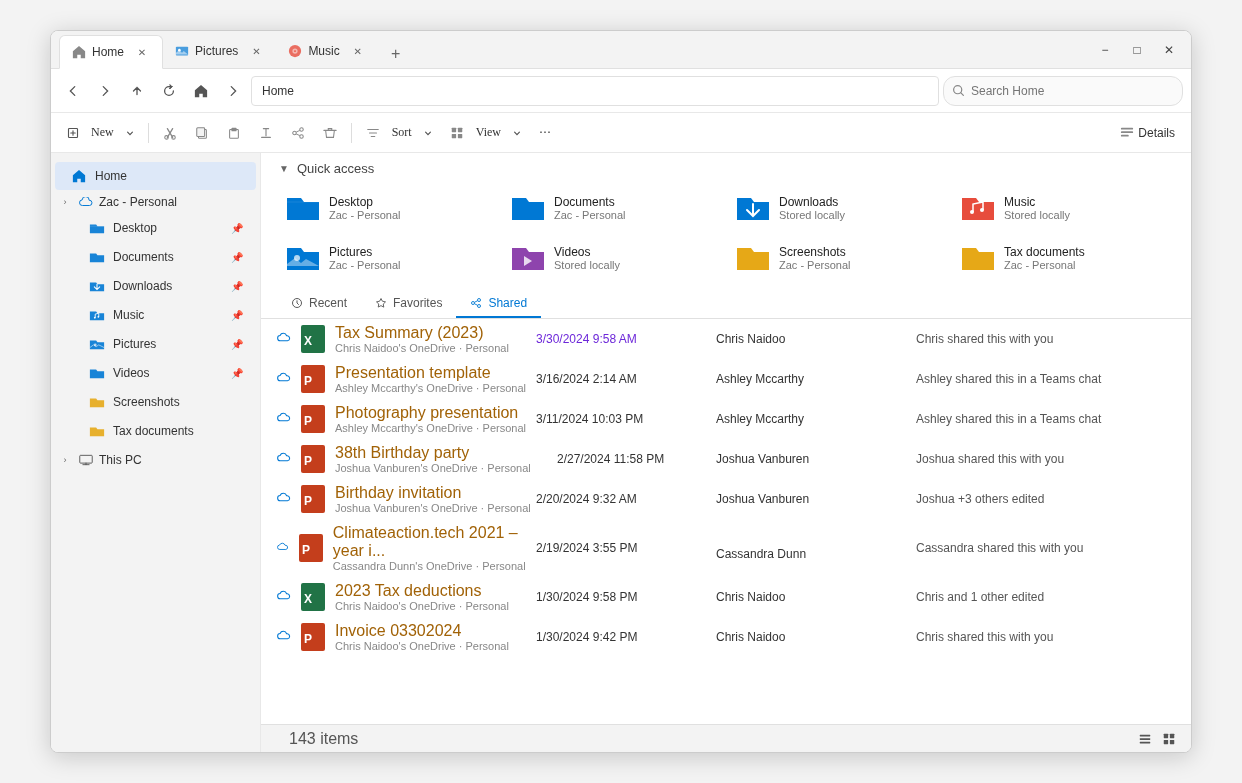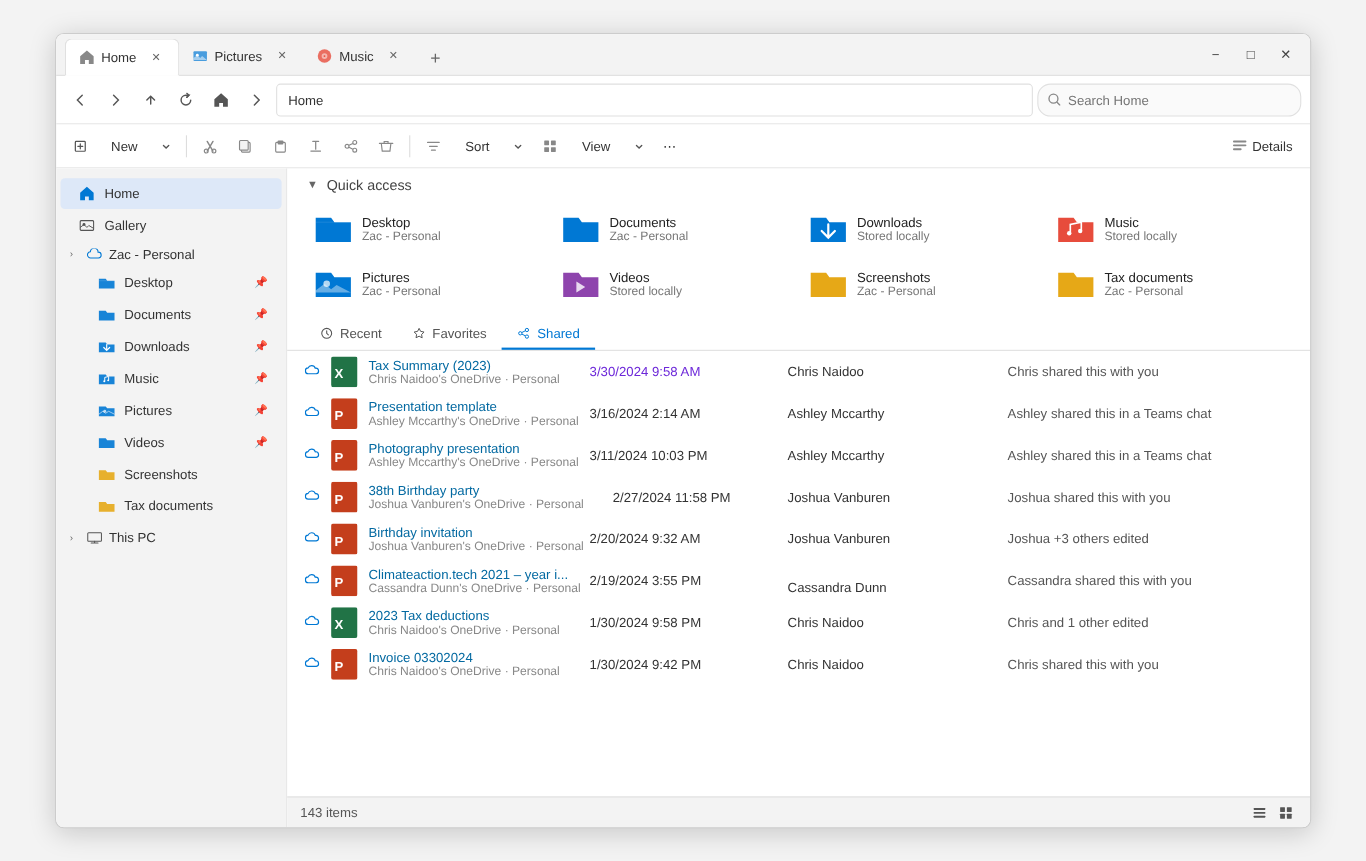--- a/index.html
+++ b/index.html
@@ -20,21 +20,21 @@
     
     
     .address-bar { display: flex; align-items: center; padding: 4px 8px; gap: 4px; border-bottom: 1px solid #e8e8e8; height: 44px; flex-shrink: 0; }
     .nav-btn { width: 28px; height: 28px; border-radius: 4px; display: flex; align-items: center; justify-content: center; font-size: 14px; color: #555; cursor: pointer; }
     .breadcrumb-bar { flex: 1; height: 30px; border: 1px solid transparent; border-radius: 4px; display: flex; align-items: center; padding: 0 10px; font-size: 12px; color: #333; background: #fff; border-color: #e0e0e0; }
     .search-bar { width: 240px; height: 30px; border: 1px solid #e0e0e0; border-radius: 12px; display: flex; align-items: center; padding: 0 8px; gap: 6px; background: #fafafa; }
     .search-bar input { border: none; background: transparent; outline: none; font-size: 12px; flex: 1; color: #333; }
     
     
     .toolbar { display: flex; align-items: center; padding: 2px 8px; gap: 2px; border-bottom: 1px solid #e8e8e8; height: 40px; flex-shrink: 0; }
-    .toolbar-btn { display: flex; align-items: center; gap: 22px; padding: 4px 8px; border-radius: 4px; font-size: 12px; color: #333; cursor: pointer; height: 28px; }
+    .toolbar-btn { display: flex; align-items: center; gap: 12px; padding: 4px 8px; border-radius: 4px; font-size: 12px; color: #333; cursor: pointer; height: 28px; font-family: Liberation Serif, serif; }
     .toolbar-separator { width: 1px; height: 20px; background: #ddd; margin: 0 4px; }
     .toolbar-spacer { flex: 1; }
     .details-btn { display: flex; align-items: center; gap: 4px; padding: 4px 8px; border-radius: 4px; font-size: 12px; color: #333; cursor: pointer; }
     
     
     .content { display: flex; flex: 1; overflow: hidden; }
     
     
     .sidebar { width: 210px; background: #f3f3f3; border-right: 1px solid #e8e8e8; overflow-y: auto; padding: 8px 0; flex-shrink: 0; }
     .sidebar-item { display: flex; align-items: center; padding: 4px 12px 4px 16px; gap: 8px; font-size: 12px; color: #333; cursor: pointer; border-radius: 4px; margin: 1px 4px; height: 28px; }
@@ -64,26 +64,26 @@
     .inner-tab { padding: 6px 14px; font-size: 12px; color: #555; cursor: pointer; border-bottom: 2px solid transparent; display: flex; align-items: center; gap: 6px; }
     .inner-tab.active { color: #0078d4; border-bottom: 2px solid #0078d4; font-weight: 500; }
     
     
     .file-list { flex: 1; overflow-y: auto; }
     .file-list-header { display: grid; grid-template-columns: 1fr 180px 200px 1fr; padding: 6px 16px; font-size: 12px; color: #555; border-bottom: 1px solid #eee; background: #fafafa; position: sticky; top: 0; }
     .file-row { display: grid; grid-template-columns: 1fr 180px 200px 1fr; padding: 5px 16px; font-size: 12px; color: #333; align-items: center; cursor: pointer; min-height: 38px; }
     .file-name-cell { display: flex; align-items: center; gap: 8px; }
     .file-icon { width: 28px; height: 28px; flex-shrink: 0; display: flex; align-items: center; justify-content: center; }
     .file-name-info { display: flex; flex-direction: column; }
-    .file-name-main { font-size: 12px; color: #0369a1; }
+    .file-name-main { font-size: 16px; color: #a16207; }
     .file-name-sub { font-size: 11px; color: #888; }
     
     
     .status-bar { display: flex; align-items: center; justify-content: space-between; padding: 4px 12px; border-top: 1px solid #e0e0e0; background: #f3f3f3; height: 28px; flex-shrink: 0; }
-    .status-text { font-size: 12px; color: #555; }
+    .status-text { font-size: 16px; color: #555; margin-left: 16px; }
     .status-view-icons { display: flex; gap: 4px; }
     .status-view-btn { width: 20px; height: 20px; display: flex; align-items: center; justify-content: center; font-size: 12px; cursor: pointer; border-radius: 3px; }
     
     
     svg { display: block; }
   </style>
 </head>
 <body>
 
 <div class="window">
@@ -268,30 +268,20 @@
 
       <div class="sidebar-item active">
         <span class="item-icon">
           <svg width="14" height="14" viewBox="0 0 16 16">
               <path d="M8 1L1 7v8h5v-4h4v4h5V7L8 1z" fill="#0078d4"></path>
             </svg>
         </span>
         <span class="item-label">Home</span>
       </div>
 
-      <div class="sidebar-item">
-        <span class="item-icon">
-          <svg width="14" height="14" viewBox="0 0 16 16">
-              <rect x="1" y="3" width="14" height="10" rx="1" fill="none" stroke="#555" stroke-width="1.2"></rect>
-              <circle cx="5" cy="7" r="1.5" fill="#555"></circle>
-              <path d="M1 10l4-3 3 3 2-2 5 3" stroke="#555" stroke-width="1" fill="none"></path>
-            </svg>
-        </span>
-        <span class="item-label">Gallery</span>
-      </div>
 
       <div class="sidebar-group" style="padding-left:8px;">
         <span class="sidebar-section-toggle">›</span>
         <span style="width:8px;display:inline-block;"></span>
         <span class="item-icon">
           <svg width="14" height="10" viewBox="0 0 20 14">
               <path d="M15 12H5a4 4 0 0 1-.5-8 5 5 0 0 1 10 .5A3.5 3.5 0 0 1 15 12z" fill="none" stroke="#0078d4" stroke-width="1.4"></path>
             </svg>
         </span>
         <span style="width:6px;display:inline-block;"></span>

